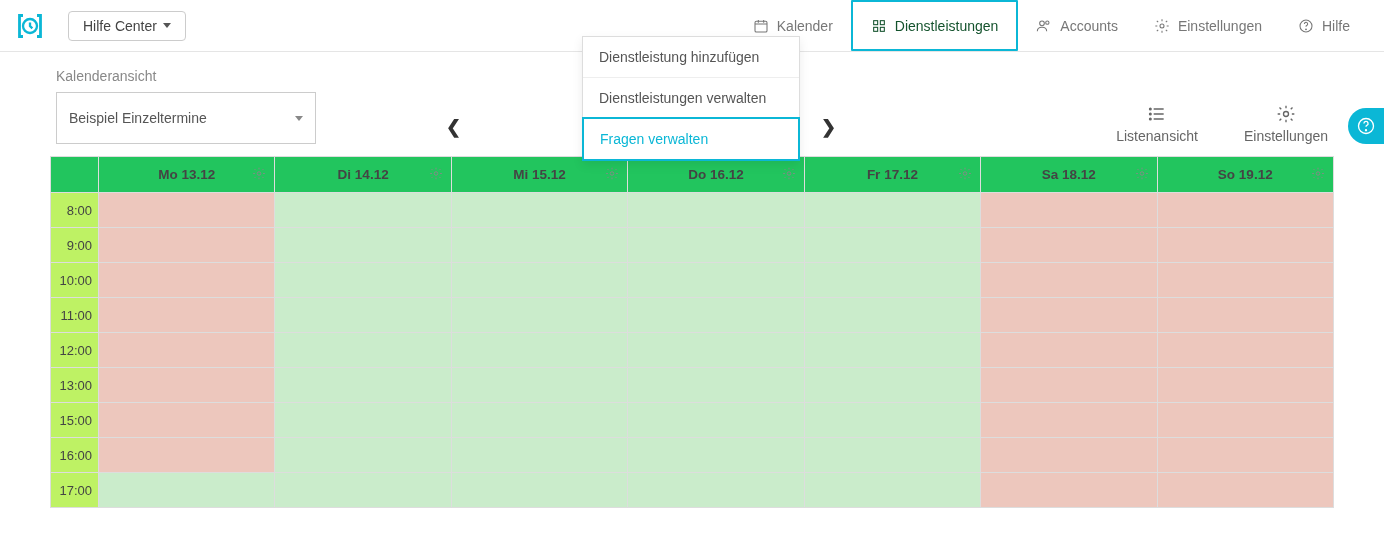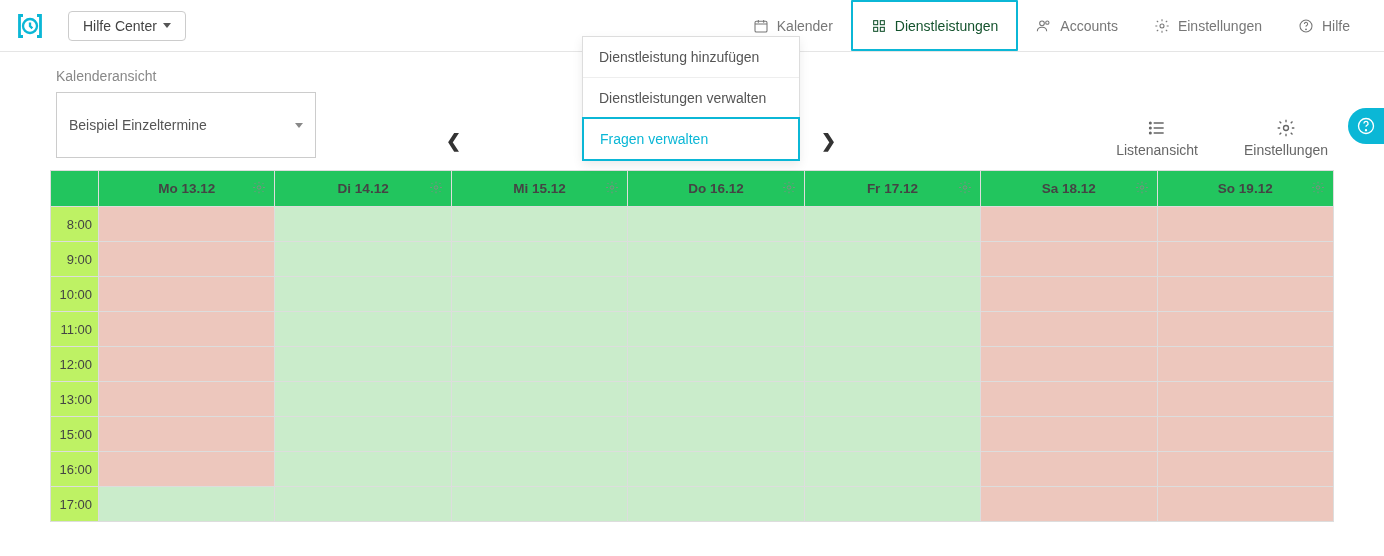--- a/index.html
+++ b/index.html
@@ -93,21 +93,21 @@
   .subhead {
     display: flex;
     align-items: flex-end;
     padding: 16px 56px 12px 56px;
   }
   .left-group { display:flex; flex-direction:column; gap:4px; }
   .subhead-label { color:#888; font-size:14px; margin-bottom:4px; }
   .view-select {
     border: 1px solid #ccc;
     width: 260px;
-    padding: 24px 12px;
+    padding: 17px 12px;
     display:flex;
     justify-content:space-between;
     align-items:center;
     cursor:pointer;
   }
   .nav-arrows {
     display:flex;
     align-items:center;
     gap: 360px;
     margin-left: 130px;

